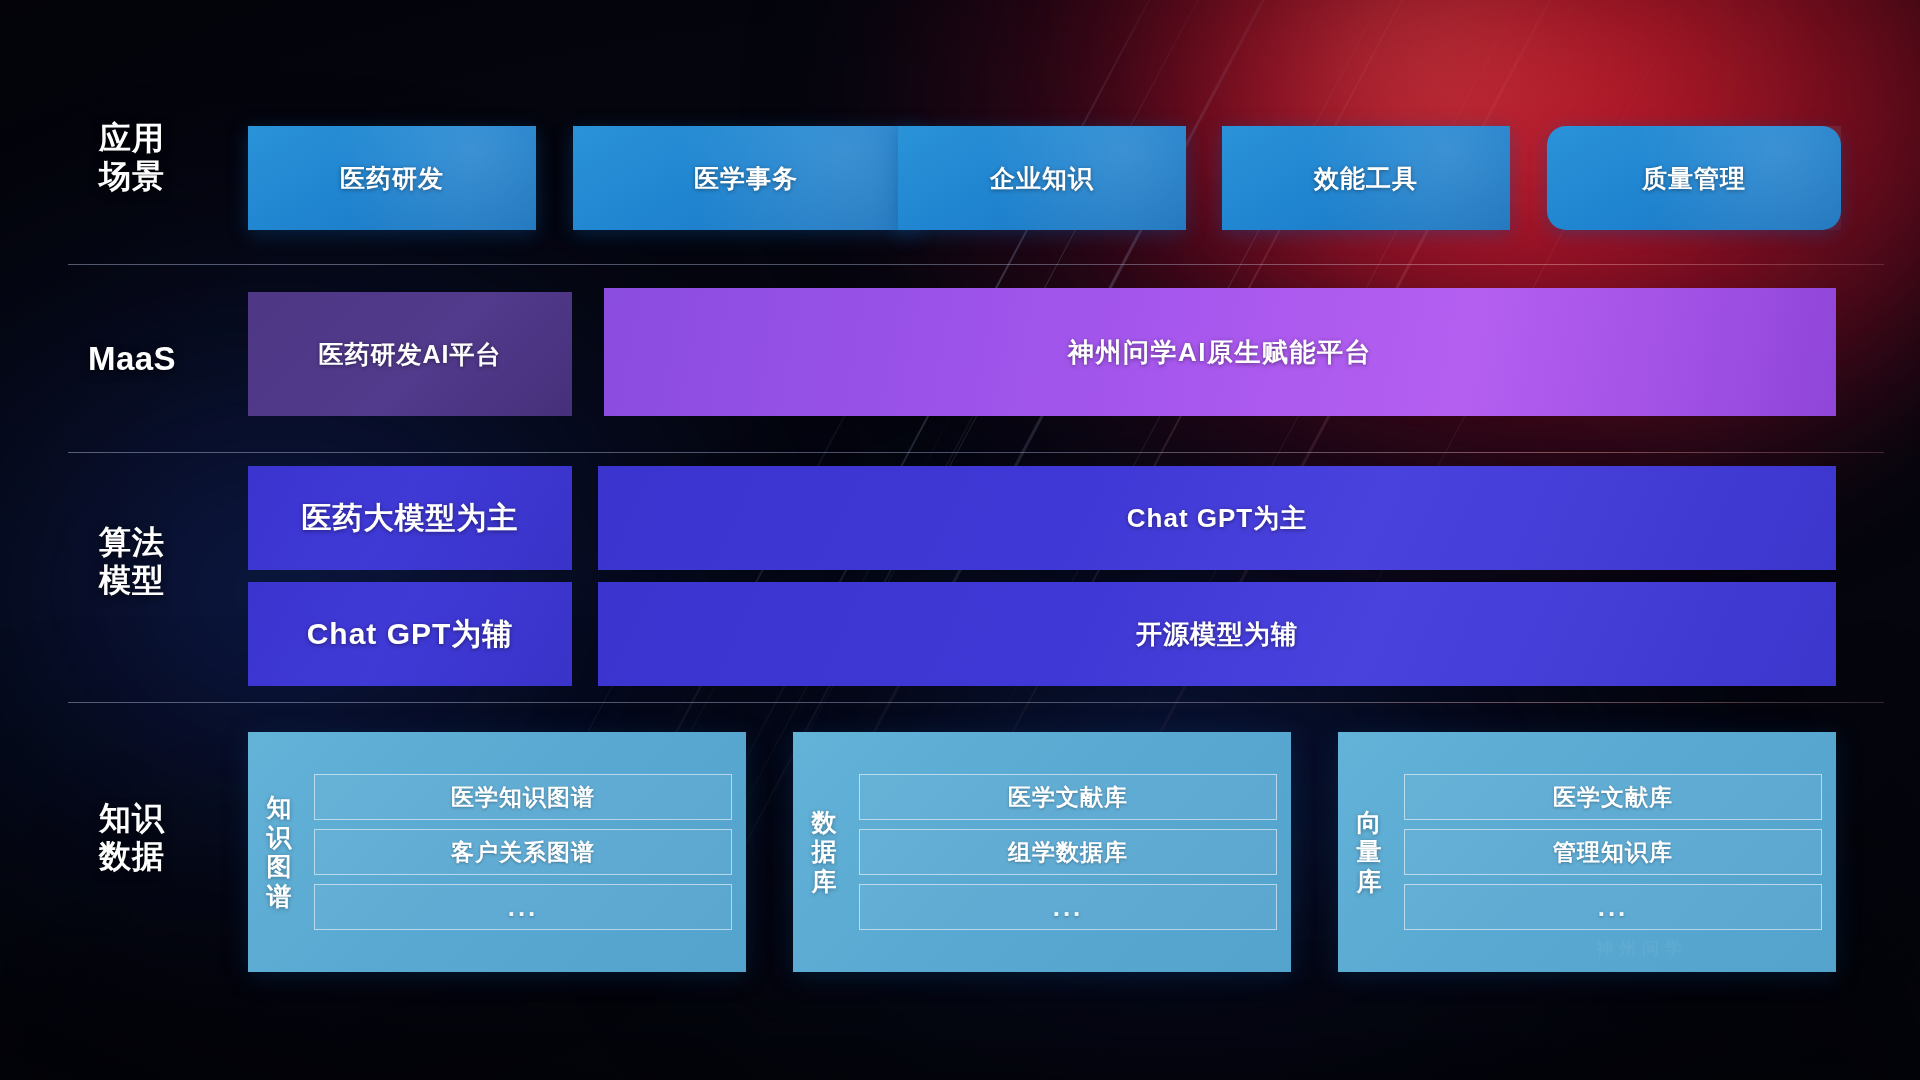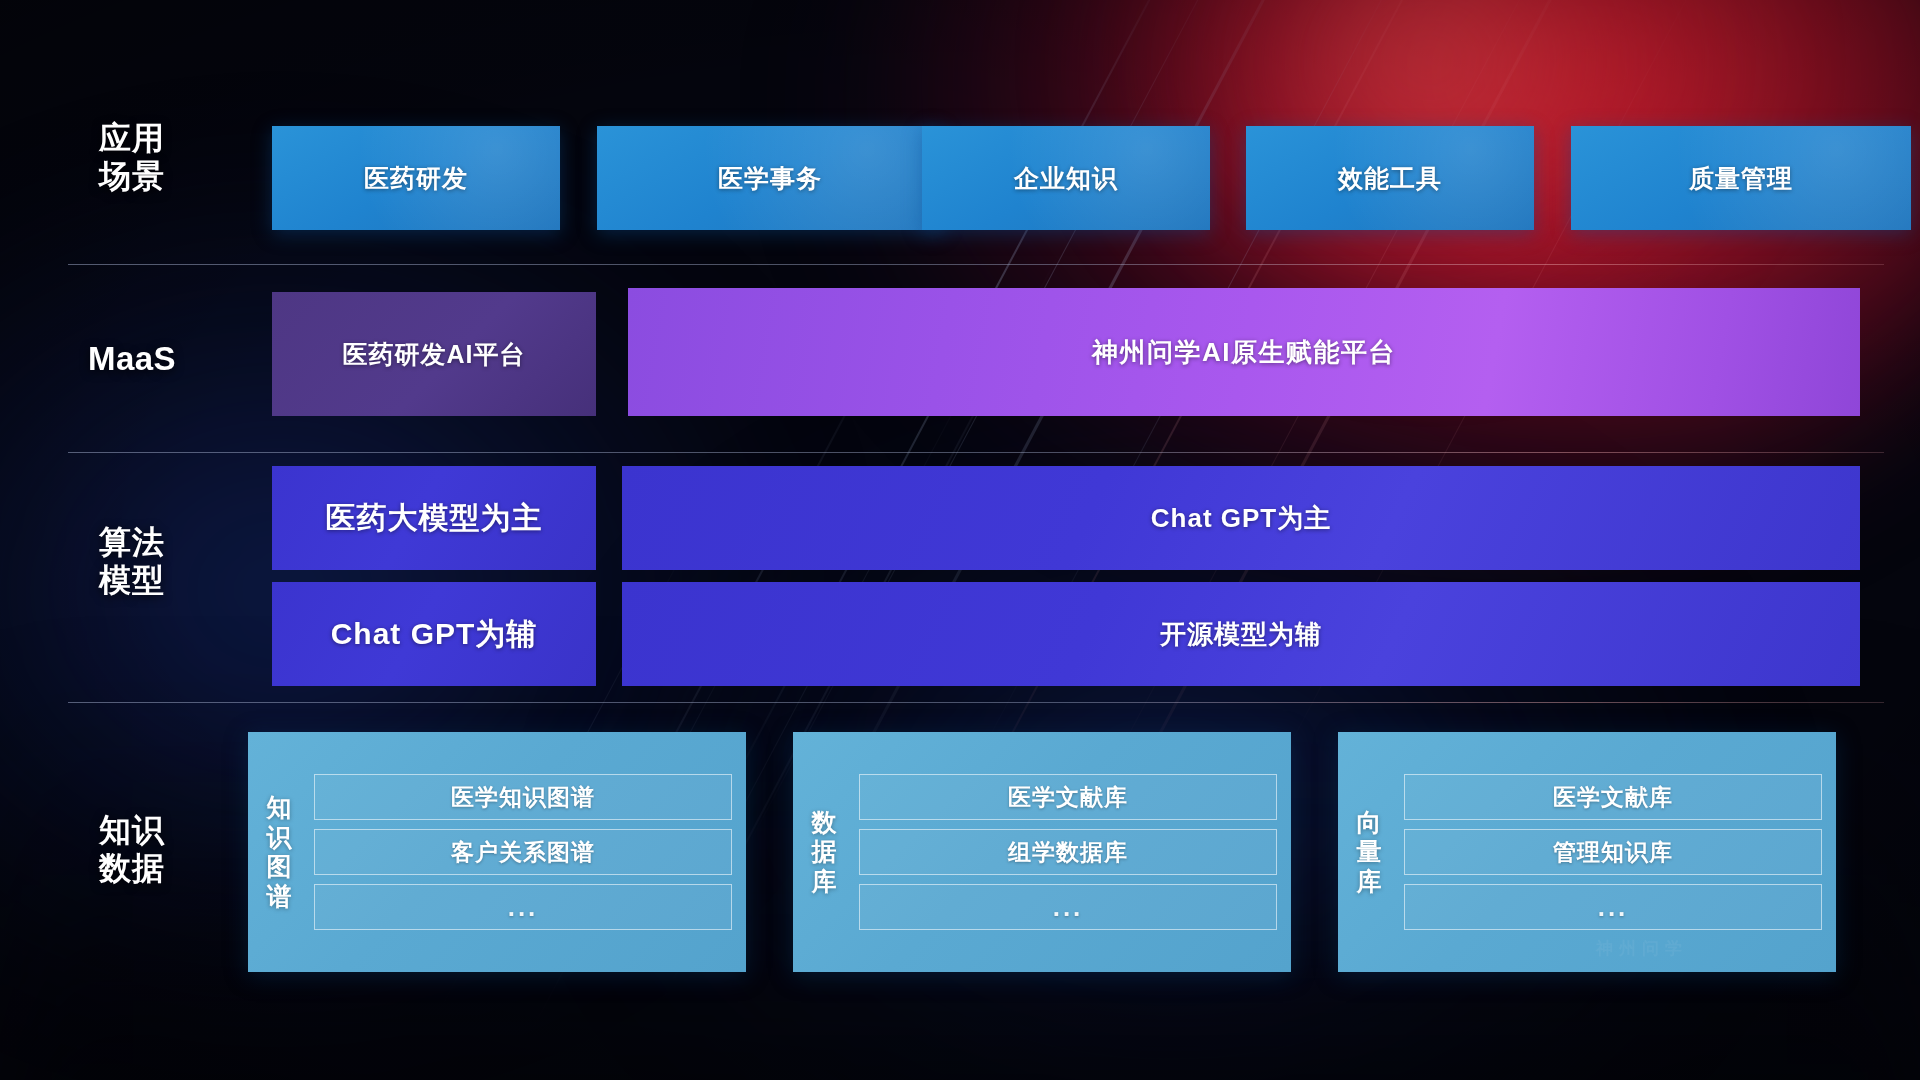--- a/index.html
+++ b/index.html
@@ -69,21 +69,20 @@
     color:#ffffff;font-weight:bold;letter-spacing:1px;
     line-height:1.18;font-size:32px;
     text-shadow:0 2px 10px rgba(0,0,0,0.8);
   }
   .rlabel.en{font-size:33px;letter-spacing:0.5px;}
 
   .box{
     position:absolute;display:flex;align-items:center;justify-content:center;
     color:#fff;font-weight:bold;text-align:center;
     text-shadow:0 1px 4px rgba(0,0,0,0.45);
-    margin-left:24px;
   }
   
   .appbox{
     background:linear-gradient(150deg,#2a93d8 0%,#1f83cf 50%,#1d74bd 100%);
     font-size:25px;letter-spacing:1px;
     box-shadow:0 4px 18px rgba(10,80,150,0.40);
   }
   .appbox::after{
     content:"";position:absolute;inset:0;
     background:radial-gradient(circle at 78% 22%,rgba(255,255,255,0.13),rgba(255,255,255,0) 58%);
@@ -169,21 +168,21 @@
 
   <div class="rlabel" style="top:120px;">
     <div>应用</div>
     <div>场景</div>
   </div>
 
   <div class="box appbox" style="left:248px;top:126px;width:288px;height:104px;">医药研发</div>
   <div class="box appbox" style="left:573px;top:126px;width:346px;height:104px;">医学事务</div>
   <div class="box appbox" style="left:898px;top:126px;width:288px;height:104px;">企业知识</div>
   <div class="box appbox" style="left:1222px;top:126px;width:288px;height:104px;">效能工具</div>
-  <div class="box appbox" style="left:1547px;top:126px;width:340px;height:104px;">质量管理</div>
+  <div class="box appbox" style="left:1547px;top:126px;width:294px;height:104px;border-radius:19px;">质量管理</div>
 
   <div class="rowline" style="top:264px;"></div>
 
   <div class="rlabel en" style="top:340px;">
     <div>MaaS</div>
   </div>
 
   <div class="box maas-left" style="left:248px;top:292px;width:324px;height:124px;">医药研发AI平台</div>
   <div class="box maas-right" style="left:604px;top:288px;width:1232px;height:128px;">神州问学AI原生赋能平台</div>
 
@@ -195,21 +194,21 @@
   </div>
 
   <div class="box algobox" style="left:248px;top:466px;width:324px;height:104px;">医药大模型为主</div>
   <div class="box algobox wide" style="left:598px;top:466px;width:1238px;height:104px;">Chat GPT为主</div>
 
   <div class="box algobox" style="left:248px;top:582px;width:324px;height:104px;">Chat GPT为辅</div>
   <div class="box algobox wide" style="left:598px;top:582px;width:1238px;height:104px;">开源模型为辅</div>
 
   <div class="rowline" style="top:702px;"></div>
 
-  <div class="rlabel" style="top:800px;margin-top:12px;">
+  <div class="rlabel" style="top:800px;">
     <div>知识</div>
     <div>数据</div>
   </div>
 
   <div class="kpanel" style="left:248px;top:732px;width:498px;height:240px;">
     <div class="kpanel-label">
       <div>
         <div>知</div>
         <div>识</div>
         <div>图</div>

